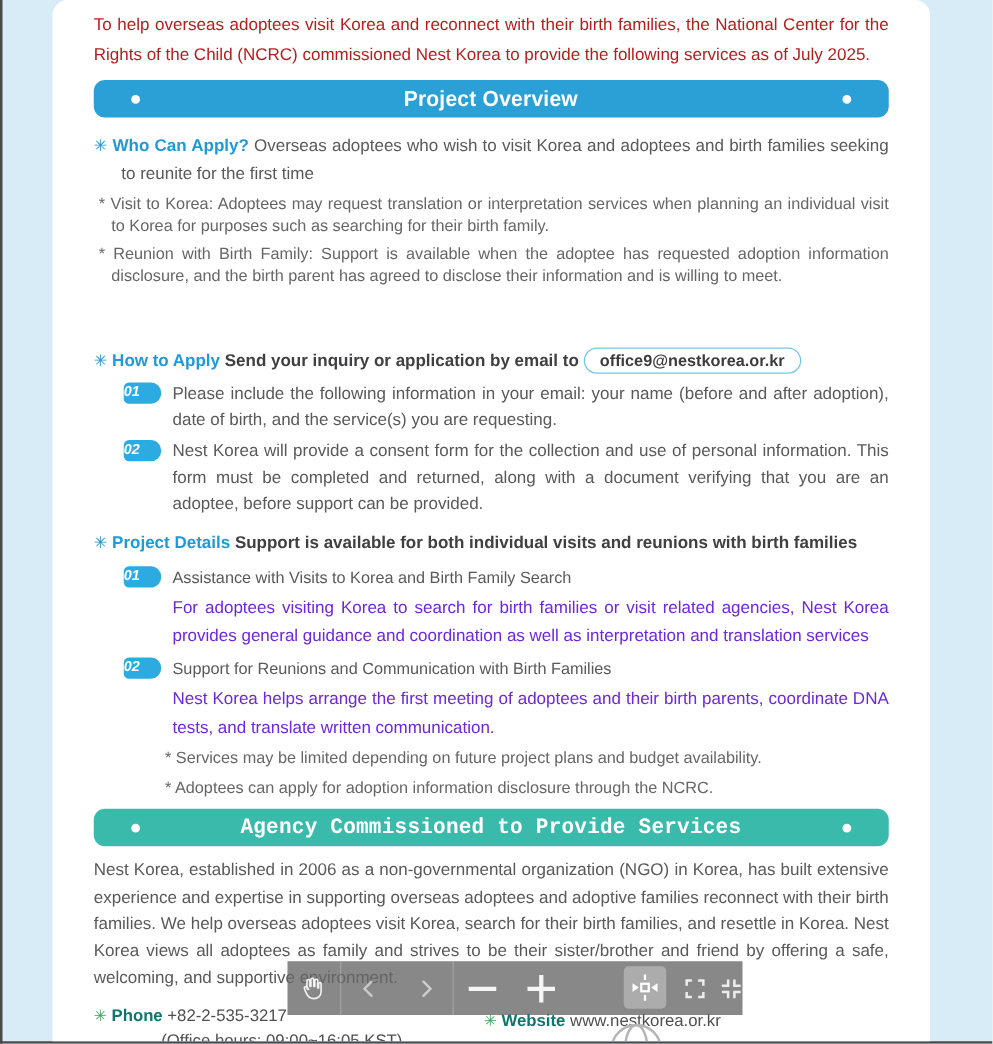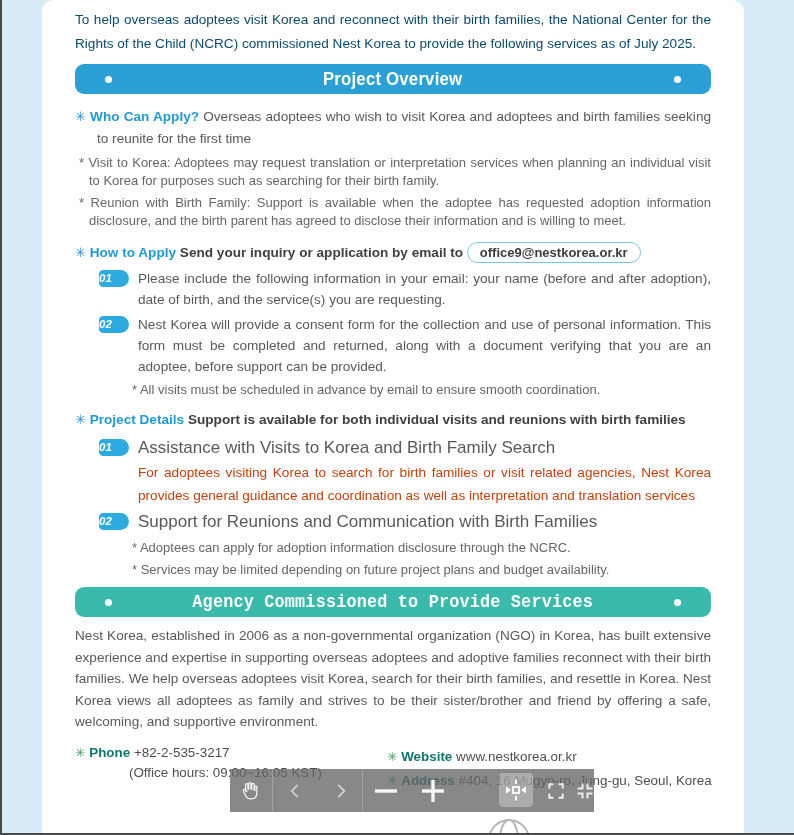--- a/index.html
+++ b/index.html
@@ -8,21 +8,21 @@
     position:relative; width:794px; height:835px; overflow:hidden;
     background:#d8ecf8;
     border-left:2px solid #4a4a4a; border-bottom:2px solid #4a4a4a;
     font-family:"Liberation Sans", sans-serif;
   }
   .card {
     position:absolute; left:40px; top:0; width:702px; height:835px;
     background:#ffffff; border-radius:12px 12px 0 0;
     padding:8px 33px 0 33px;
   }
-  .intro { font-size:13.6px; line-height:24px; color:#0c4a6e; text-align:justify; margin-bottom:8px; }
+  .intro { font-size:13.6px; line-height:24px; color:#b91c1c; text-align:justify; margin-bottom:8px; }
 
   .banner {
     position:relative; height:30px; border-radius:9px; margin:4px 0 12px 0;
     display:flex; align-items:center; justify-content:center;
   }
   .banner.blue { background:#2aa0d6; }
   .banner.teal { background:#3abaab; }
   .banner-title { color:#fff; font-weight:bold; font-size:17.5px; letter-spacing:.2px; transform:scaleX(.96); }
   .dot { position:absolute; top:11.5px; width:7px; height:7px; border-radius:50%; background:#fff; }
   .dot.l { left:30px; } .dot.r { right:30px; }
@@ -34,28 +34,28 @@
 
   .note { font-size:13px; line-height:18px; color:#666; text-align:justify; margin:4px 0 0 4px; padding-left:10px; text-indent:-10px; }
 
   .step { display:flex; margin-top:4px; }
   .badge {
     flex:0 0 30px; height:17px; margin:2px 9px 0 24px;
     background:#2babe0; color:#fff; border-radius:5px 10px 10px 5px;
     font-size:11.5px; font-weight:bold; font-style:italic; text-align:left; line-height:17px;
   }
   .step-text { flex:1; font-size:13.6px; line-height:21px; color:#595959; text-align:justify; }
-  .item-title { font-size:17px; line-height:21px; color:#595959; }
-  .item-body { font-size:13.6px; line-height:23px; color:#c2410c; text-align:justify; margin-top:2px; }
+  .item-title { font-size:13px; line-height:21px; color:#595959; }
+  .item-body { font-size:13.6px; line-height:23px; color:#6d28d9; text-align:justify; margin-top:2px; }
   .note-indent { margin-left:57px; }
 
   .pill {
     display:inline-block; border:1.5px solid #74c6e9; border-radius:12px;
     padding:0 12px; font-size:13px; font-weight:bold; color:#3c3c3c; line-height:19px;
-    text-indent:0; background:#fff;
+    text-indent:0; background:#fff;margin-top:36px;
   }
 
   .agency-par { font-size:13.6px; line-height:21.5px; color:#595959; text-align:justify; margin-top:8px; }
 
   .contact { position:relative; margin-top:10px; font-size:13.4px; color:#4f4f4f; height:80px; }
   .c-ast { color:#3ea45a; font-size:12.5px; }
   .c-label { color:#0f766e; font-weight:bold; }
   .c-row { line-height:20px; white-space:nowrap; }
   .c-hours { margin-left:54px; line-height:20px; }
   .c-right { position:absolute; left:312px; top:2px; }
@@ -94,34 +94,33 @@
     <p class="sec" style="margin-top:12px;"><span class="ast">✳</span> <span class="sec-label">How to Apply</span> <span class="sec-lead">Send your inquiry or application by email to</span> <span class="pill">office9@nestkorea.or.kr</span></p>
 
     <div class="step">
       <span class="badge">01</span>
       <span class="step-text">Please include the following information in your email: your name (before and after adoption), date of birth, and the service(s) you are requesting.</span>
     </div>
     <div class="step">
       <span class="badge">02</span>
       <span class="step-text">Nest Korea will provide a consent form for the collection and use of personal information. This form must be completed and returned, along with a document verifying that you are an adoptee, before support can be provided.</span>
     </div>
-    <p class="note note-indent">* All visits must be scheduled in advance by email to ensure smooth coordination.</p>
 
     <p class="sec" style="margin-top:10px;"><span class="ast">✳</span> <span class="sec-label">Project Details</span> <span class="sec-lead">Support is available for both individual visits and reunions with birth families</span></p>
 
     <div class="step" style="margin-top:6px;">
       <span class="badge">01</span>
       <span class="step-text"><span class="item-title">Assistance with Visits to Korea and Birth Family Search</span><span class="item-body" style="display:block;">For adoptees visiting Korea to search for birth families or visit related agencies, Nest Korea provides general guidance and coordination as well as interpretation and translation services</span></span>
     </div>
     <div class="step" style="margin-top:4px;">
       <span class="badge">02</span>
-      <span class="step-text"><span class="item-title">Support for Reunions and Communication with Birth Families</span></span>
+      <span class="step-text"><span class="item-title">Support for Reunions and Communication with Birth Families</span><span class="item-body" style="display:block;">Nest Korea helps arrange the first meeting of adoptees and their birth parents, coordinate DNA tests, and translate written communication.</span></span>
     </div>
+    <p class="note note-indent">* Services may be limited depending on future project plans and budget availability.</p>
     <p class="note note-indent" style="margin-top:6px;">* Adoptees can apply for adoption information disclosure through the NCRC.</p>
-    <p class="note note-indent">* Services may be limited depending on future project plans and budget availability.</p>
 
     <div class="banner teal" style="margin-top:8px; margin-bottom:0;font-family:Liberation Mono, monospace;">
       <span class="dot l"></span>
       <span class="banner-title">Agency Commissioned to Provide Services</span>
       <span class="dot r"></span>
     </div>
 
     <p class="agency-par">Nest Korea, established in 2006 as a non-governmental organization (NGO) in Korea, has built extensive experience and expertise in supporting overseas adoptees and adoptive families reconnect with their birth families. We help overseas adoptees visit Korea, search for their birth families, and resettle in Korea. Nest Korea views all adoptees as family and strives to be their sister/brother and friend by offering a safe, welcoming, and supportive environment.</p>
 
     <div class="contact">

